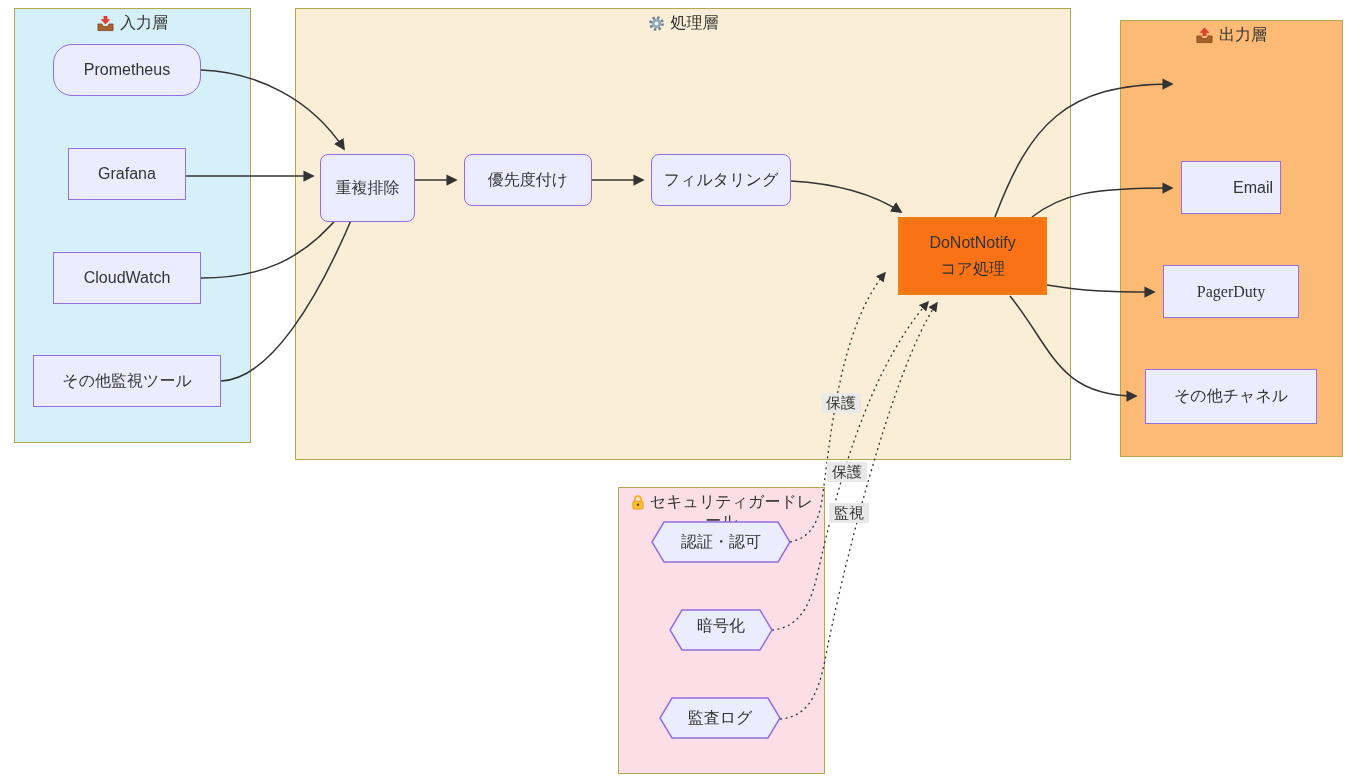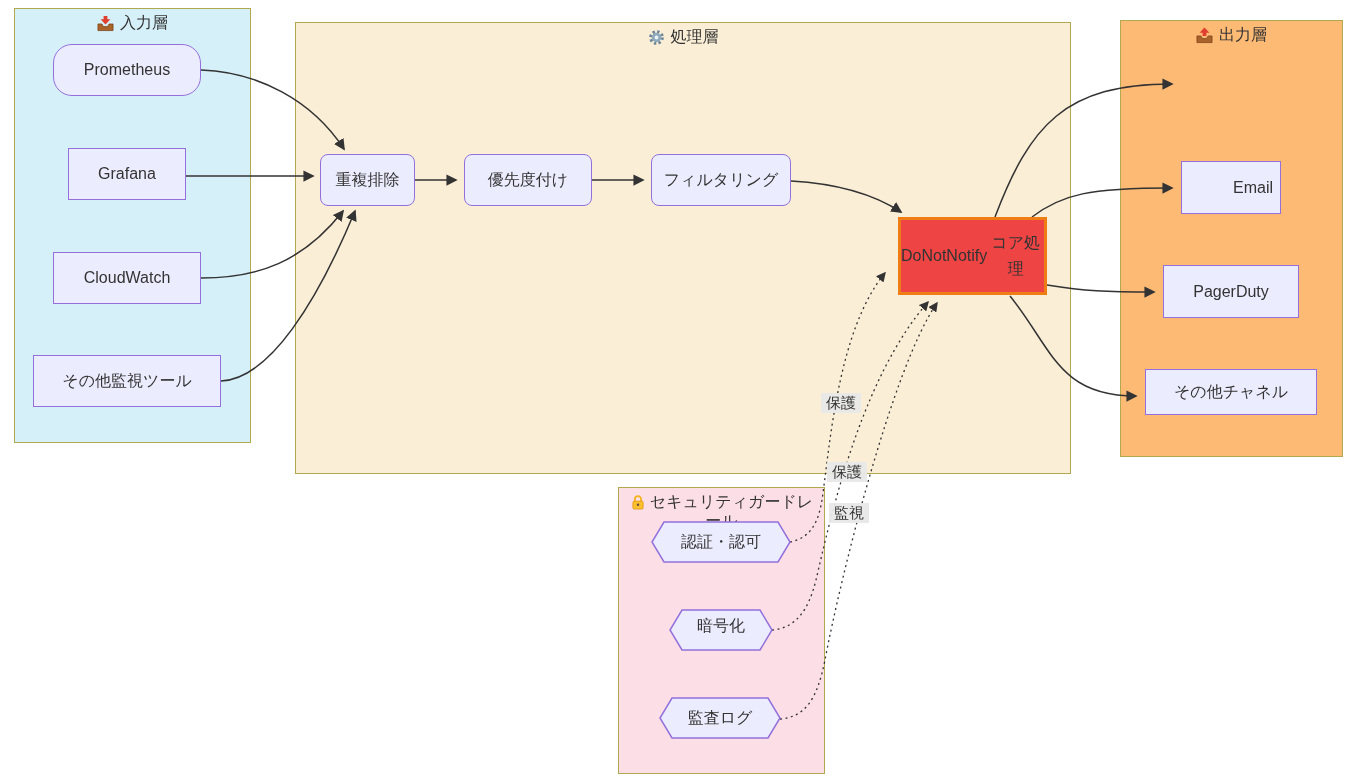--- a/index.html
+++ b/index.html
@@ -19,21 +19,21 @@
   .sec-title{position:absolute;top:4px;left:0;right:0;text-align:center;font-size:16px;line-height:19px;color:#333;}
   .sec-title .icon-svg{vertical-align:-3px;margin-right:4px;}
   .icon-svg{display:inline-block;}
   .node{
     position:absolute;display:flex;align-items:center;justify-content:center;text-align:center;
     background:#ECECFF;border:1.5px solid #9370DB;font-size:16px;color:#333;
     box-sizing:border-box;z-index:3;
   }
   .rounded{border-radius:8px;}
   .core{
-    background:#ef4444;border:3px solid #ED7D14;flex-direction:row;line-height:1.6;
+    background:#f97316;border:3px solid #ED7D14;flex-direction:column;line-height:1.6;
   }
   .hex-label{
     position:absolute;display:flex;align-items:center;justify-content:center;text-align:center;
     font-size:16px;color:#333;z-index:3;
   }
   svg.edges{position:absolute;left:0;top:0;z-index:2;pointer-events:none;}
   .edge-label{
     position:absolute;z-index:4;background:rgba(232,232,232,0.95);
     padding:1px 5px;font-size:15px;color:#333;line-height:18px;
   }
@@ -46,21 +46,21 @@
   <div class="cluster cluster-input" style="left:8px;top:8px;width:237px;height:435px;margin-left:6px;">
     <div class="cluster-title">
       <svg class="icon-svg" width="17" height="17" viewBox="0 0 18 18">
         <path d="M7,1 h4 v3.5 h3.2 L9,10 3.8,4.5 H7 Z" fill="#e03e2f"></path>
         <path d="M1,9.5 h4.2 l1.6,2.8 h4.4 l1.6,-2.8 H17 v7 H1 Z" fill="#a9622a" stroke="#7a431c" stroke-width="0.8"></path>
       </svg>
       <span>入力層</span>
     </div>
   </div>
 
-  <div class="cluster cluster-processing" style="left:295px;top:22px;width:776px;height:452px;">
+  <div class="cluster cluster-processing" style="left:295px;top:8px;width:776px;height:452px;">
     <div class="cluster-title">
       <svg class="icon-svg" width="17" height="17" viewBox="0 0 18 18">
         <circle cx="9" cy="9" r="6.2" fill="none" stroke="#6e8799" stroke-width="3.2" stroke-dasharray="2.5 2.36"></circle>
         <circle cx="9" cy="9" r="5" fill="#8fa9bb"></circle>
         <circle cx="9" cy="9" r="2" fill="#e9f2f8"></circle>
       </svg>
       <span>処理層</span>
     </div>
   </div>
 
@@ -122,41 +122,41 @@
   <div class="node" style="left:68px;top:148px;width:118px;height:52px;">
     <span>Grafana</span>
   </div>
   <div class="node" style="left:53px;top:252px;width:148px;height:52px;text-align:right;">
     <span>CloudWatch</span>
   </div>
   <div class="node" style="left:33px;top:355px;width:188px;height:52px;">
     <span>その他監視ツール</span>
   </div>
 
-  <div class="node rounded" style="left:320px;top:154px;width:95px;height:52px;">
+  <div class="node rounded" style="left:320px;top:154px;width:95px;height:68px;">
     <span>重複排除</span>
   </div>
   <div class="node rounded" style="left:464px;top:154px;width:128px;height:52px;">
     <span>優先度付け</span>
   </div>
   <div class="node rounded" style="left:651px;top:154px;width:140px;height:52px;">
     <span>フィルタリング</span>
   </div>
   <div class="node core" style="left:898px;top:217px;width:149px;height:78px;">
     <span>DoNotNotify</span>
     <span>コア処理</span>
   </div>
 
   <div class="node" style="left:1181px;top:161px;width:100px;height:53px;padding-left:44px;">
     <span>Email</span>
   </div>
-  <div class="node" style="left:1163px;top:265px;width:136px;height:53px;">
+  <div class="node" style="left:1163px;top:265px;width:136px;height:53px;font-family:Liberation Serif, serif;">
     <span>PagerDuty</span>
   </div>
-  <div class="node" style="left:1145px;top:369px;width:172px;height:46px;">
+  <div class="node" style="left:1145px;top:369px;width:172px;height:55px;">
     <span>その他チャネル</span>
   </div>
 
   <div class="hex-label" style="left:652px;top:522px;width:138px;height:40px;">
     <span>認証・認可</span>
   </div>
   <div class="hex-label" style="left:670px;top:610px;width:102px;height:32px;">
     <span>暗号化</span>
   </div>
   <div class="hex-label" style="left:660px;top:698px;width:120px;height:40px;">

